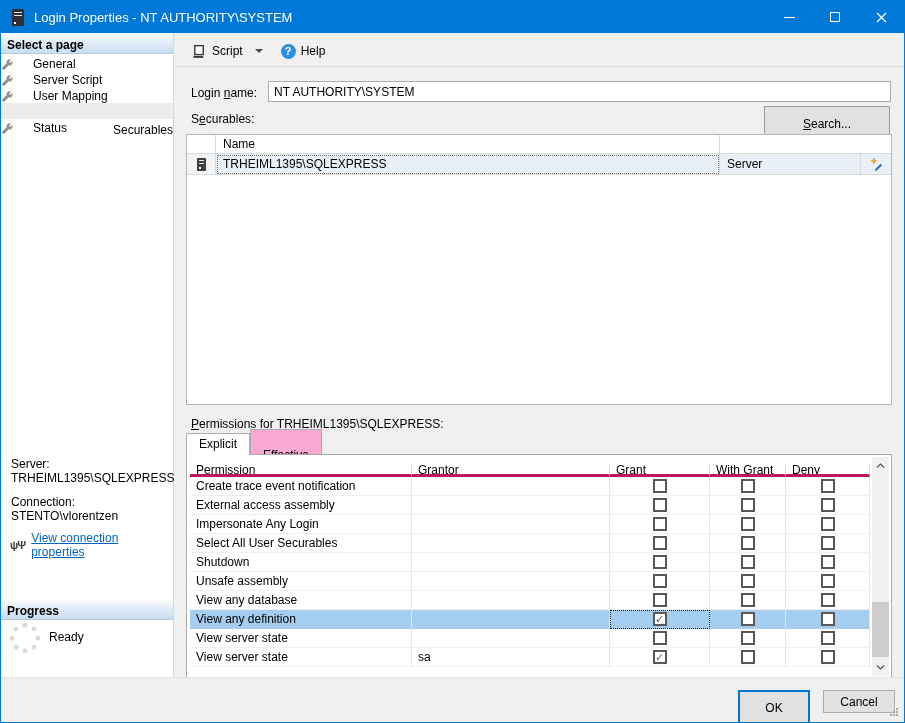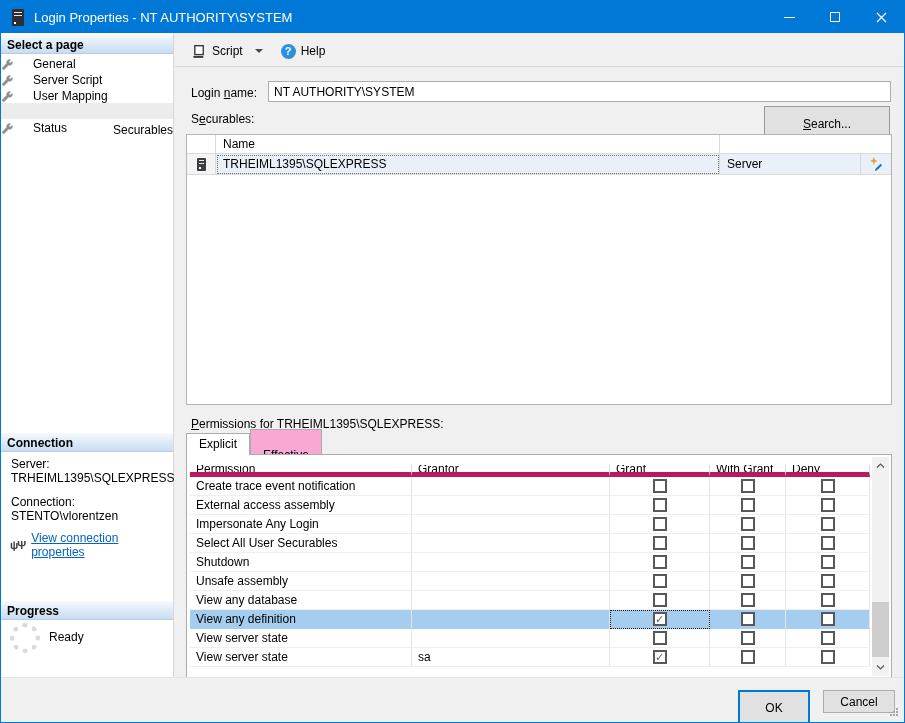--- a/index.html
+++ b/index.html
@@ -87,21 +87,21 @@
   #perm-label { left:16px; top:384px; }
   .tabs { position:absolute; left:11px; top:400px; height:22px; display:flex; align-items:flex-end; }
   .tab { padding:3px 12px 2px; cursor:default; }
   .tab.active { background:#fff; border:1px solid #ACACAC; border-bottom:none; height:22px; z-index:2; }
   .tab.inactive { background:#f9a8d4; border:1px solid #ACACAC; border-bottom:none; height:26px; padding-top:18px; }
   .tab-panel { position:absolute; left:11px; top:421px; width:706px; height:224px;
                background:#fff; border:1px solid #ACACAC; }
 
   .perm-grid { position:absolute; left:3px; top:2px; right:21px; }
   .perm-head { display:flex; height:20px; }
-  .ph-cell { border-right:1px solid #D9D9D9; border-bottom:5px solid #be185d;
+  .ph-cell { border-right:1px solid #D9D9D9; border-bottom:3px solid #be185d;
              display:flex; align-items:center; padding-left:6px; white-space:nowrap; overflow:hidden;margin-top:8px; }
   .perm-row { display:flex; height:19px; }
   .pcell { border-right:1px solid #E6E6E6; border-bottom:1px solid #EFEFEF;
            display:flex; align-items:center; padding-left:6px; white-space:nowrap; overflow:hidden; }
   .c-perm { width:222px; } .c-grantor { width:198px; }
   .c-grant { width:100px; } .c-wgrant { width:76px; } .c-deny { flex:1; }
   .cb-cell { justify-content:center; padding-left:0; }
   .perm-row.hl .pcell { background:var(--row-highlight,#A5CDEF); border-bottom-color:#A5CDEF; }
   .perm-row .pcell.focus { outline:1px dotted #1a1a1a; outline-offset:-1px; }
   .checkbox { width:14px; height:14px; border:2px solid #585858; background:#fff;
@@ -174,21 +174,20 @@
         <span>Securables</span>
       </div>
       <div class="page-item">
         <svg width="12" height="12" viewBox="0 0 16 16">
             <path fill="#8F9397" stroke="#6B6F73" stroke-width="0.6" d="M15 4.7c0 2-1.6 3.6-3.6 3.6-.4 0-.9-.1-1.3-.2l-5.5 5.5c-.6.6-1.7.6-2.3 0-.6-.6-.6-1.7 0-2.3l5.5-5.5c-.1-.4-.2-.9-.2-1.3C7.6 2.5 9.2.9 11.2.9c.5 0 1 .1 1.5.3L10.2 3.7l2.1 2.1 2.5-2.5c.1.5.2.9.2 1.4z"></path>
           </svg>
         <span>Status</span>
       </div>
     </div>
 
-    <div class="sec-header" id="hdr-connection">Connection</div>
     <span class="side-label" style="top:424px">Server:</span>
     <span class="side-value" style="top:438px">TRHEIML1395\SQLEXPRESS</span>
     <span class="side-label" style="top:462px">Connection:</span>
     <span class="side-value" style="top:476px">STENTO\vlorentzen</span>
     <div class="link-row">
       <span class="conn-icon">ψΨ</span>
       <span class="link">View connection properties</span>
     </div>
 
     <div class="sec-header" id="hdr-progress">Progress</div>

